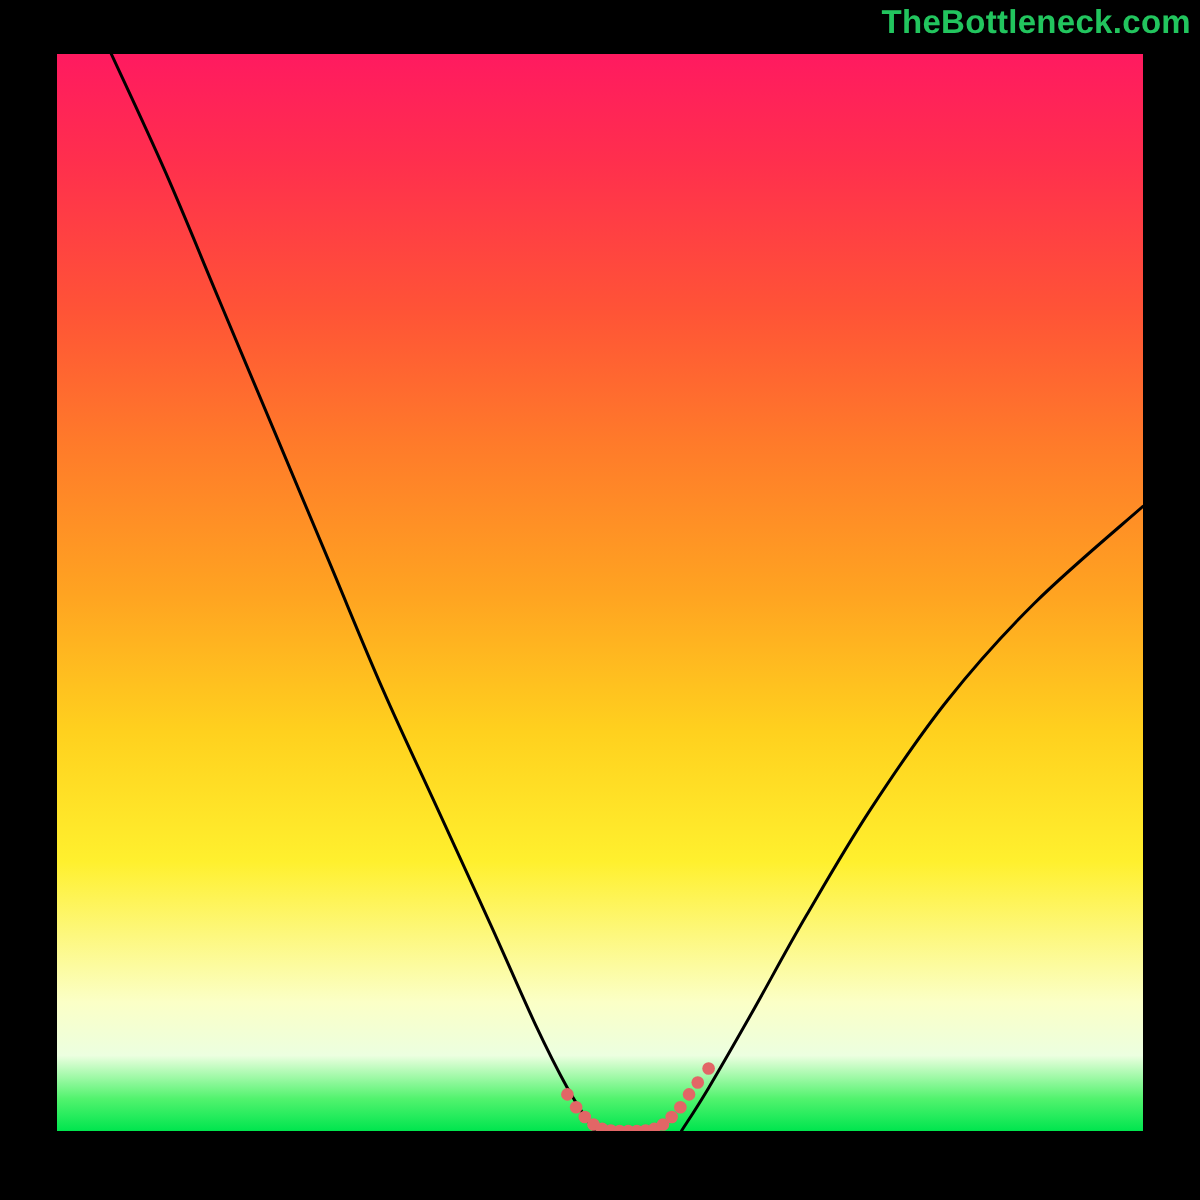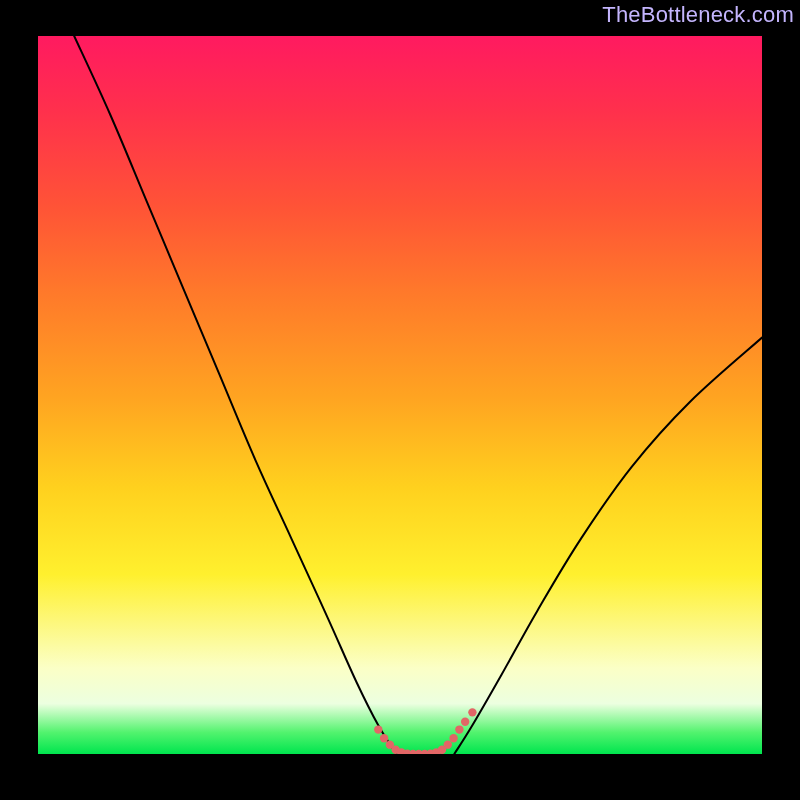--- a/index.html
+++ b/index.html
@@ -48,22 +48,22 @@
     left: 0; top: 0;
     width: 724px;
     height: 718px;
   }
   .watermark {
     position: absolute;
     top: 2px;
     right: 6px;
     font-family: Arial, Helvetica, sans-serif;
     font-size: 22px;
-    font-weight: 400;
-    color: #c4b5fd;
+    font-weight: 700;
+    color: #22c55e;
     letter-spacing: 0.2px;
   }
 </style>
 </head>
 <body>
 
 <div class="stage">
   <div class="watermark">TheBottleneck.com</div>
   <div class="plot">
     <div class="gradient"></div>

